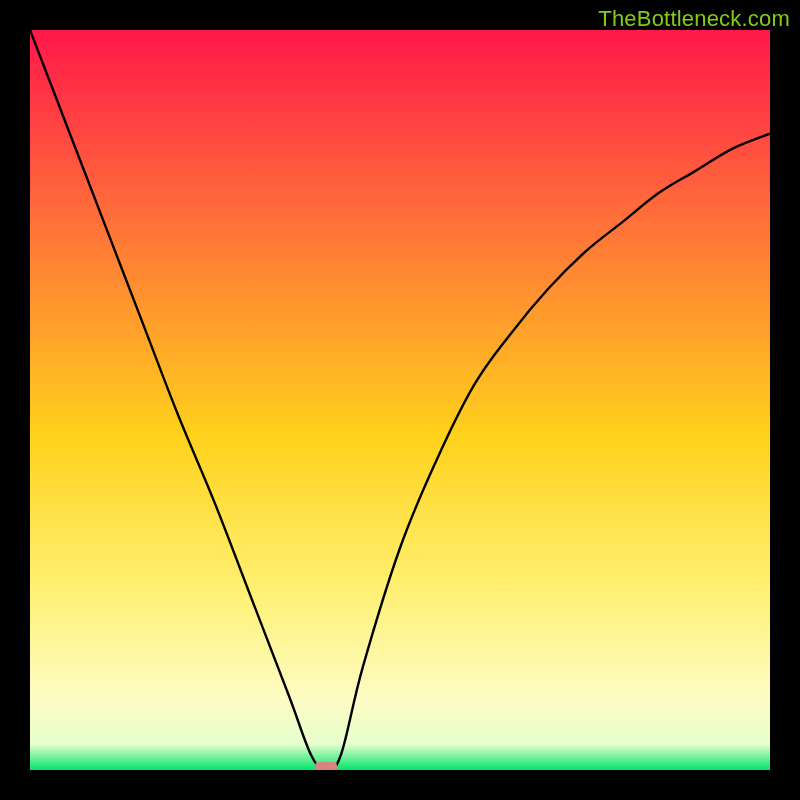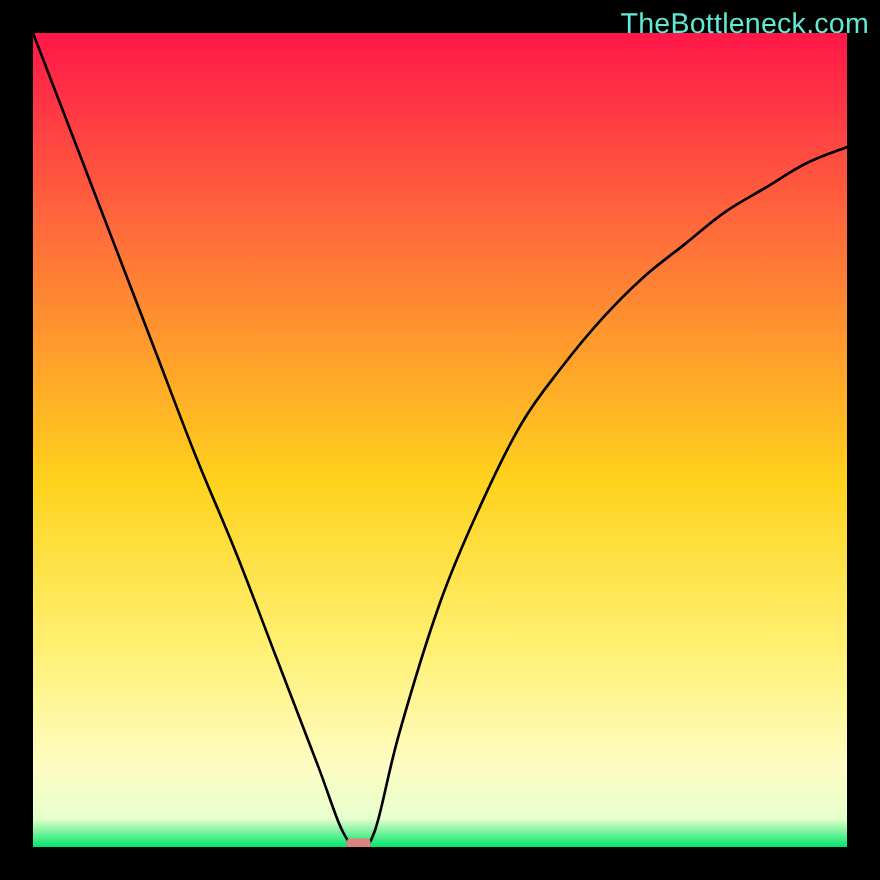--- a/index.html
+++ b/index.html
@@ -21,22 +21,22 @@
     left: 30px;
     top: 30px;
     width: 740px;
     height: 740px;
     overflow: hidden;
   }
   .watermark {
     position: absolute;
     top: 6px;
     right: 10px;
-    color: #5eead4;
-    font-size: 26px;
+    color: #84cc16;
+    font-size: 22px;
     font-weight: 400;
     letter-spacing: 0.2px;
     user-select: none;
     pointer-events: none;
   }
 </style>
 </head>
 <body>
 
 <div class="frame">

